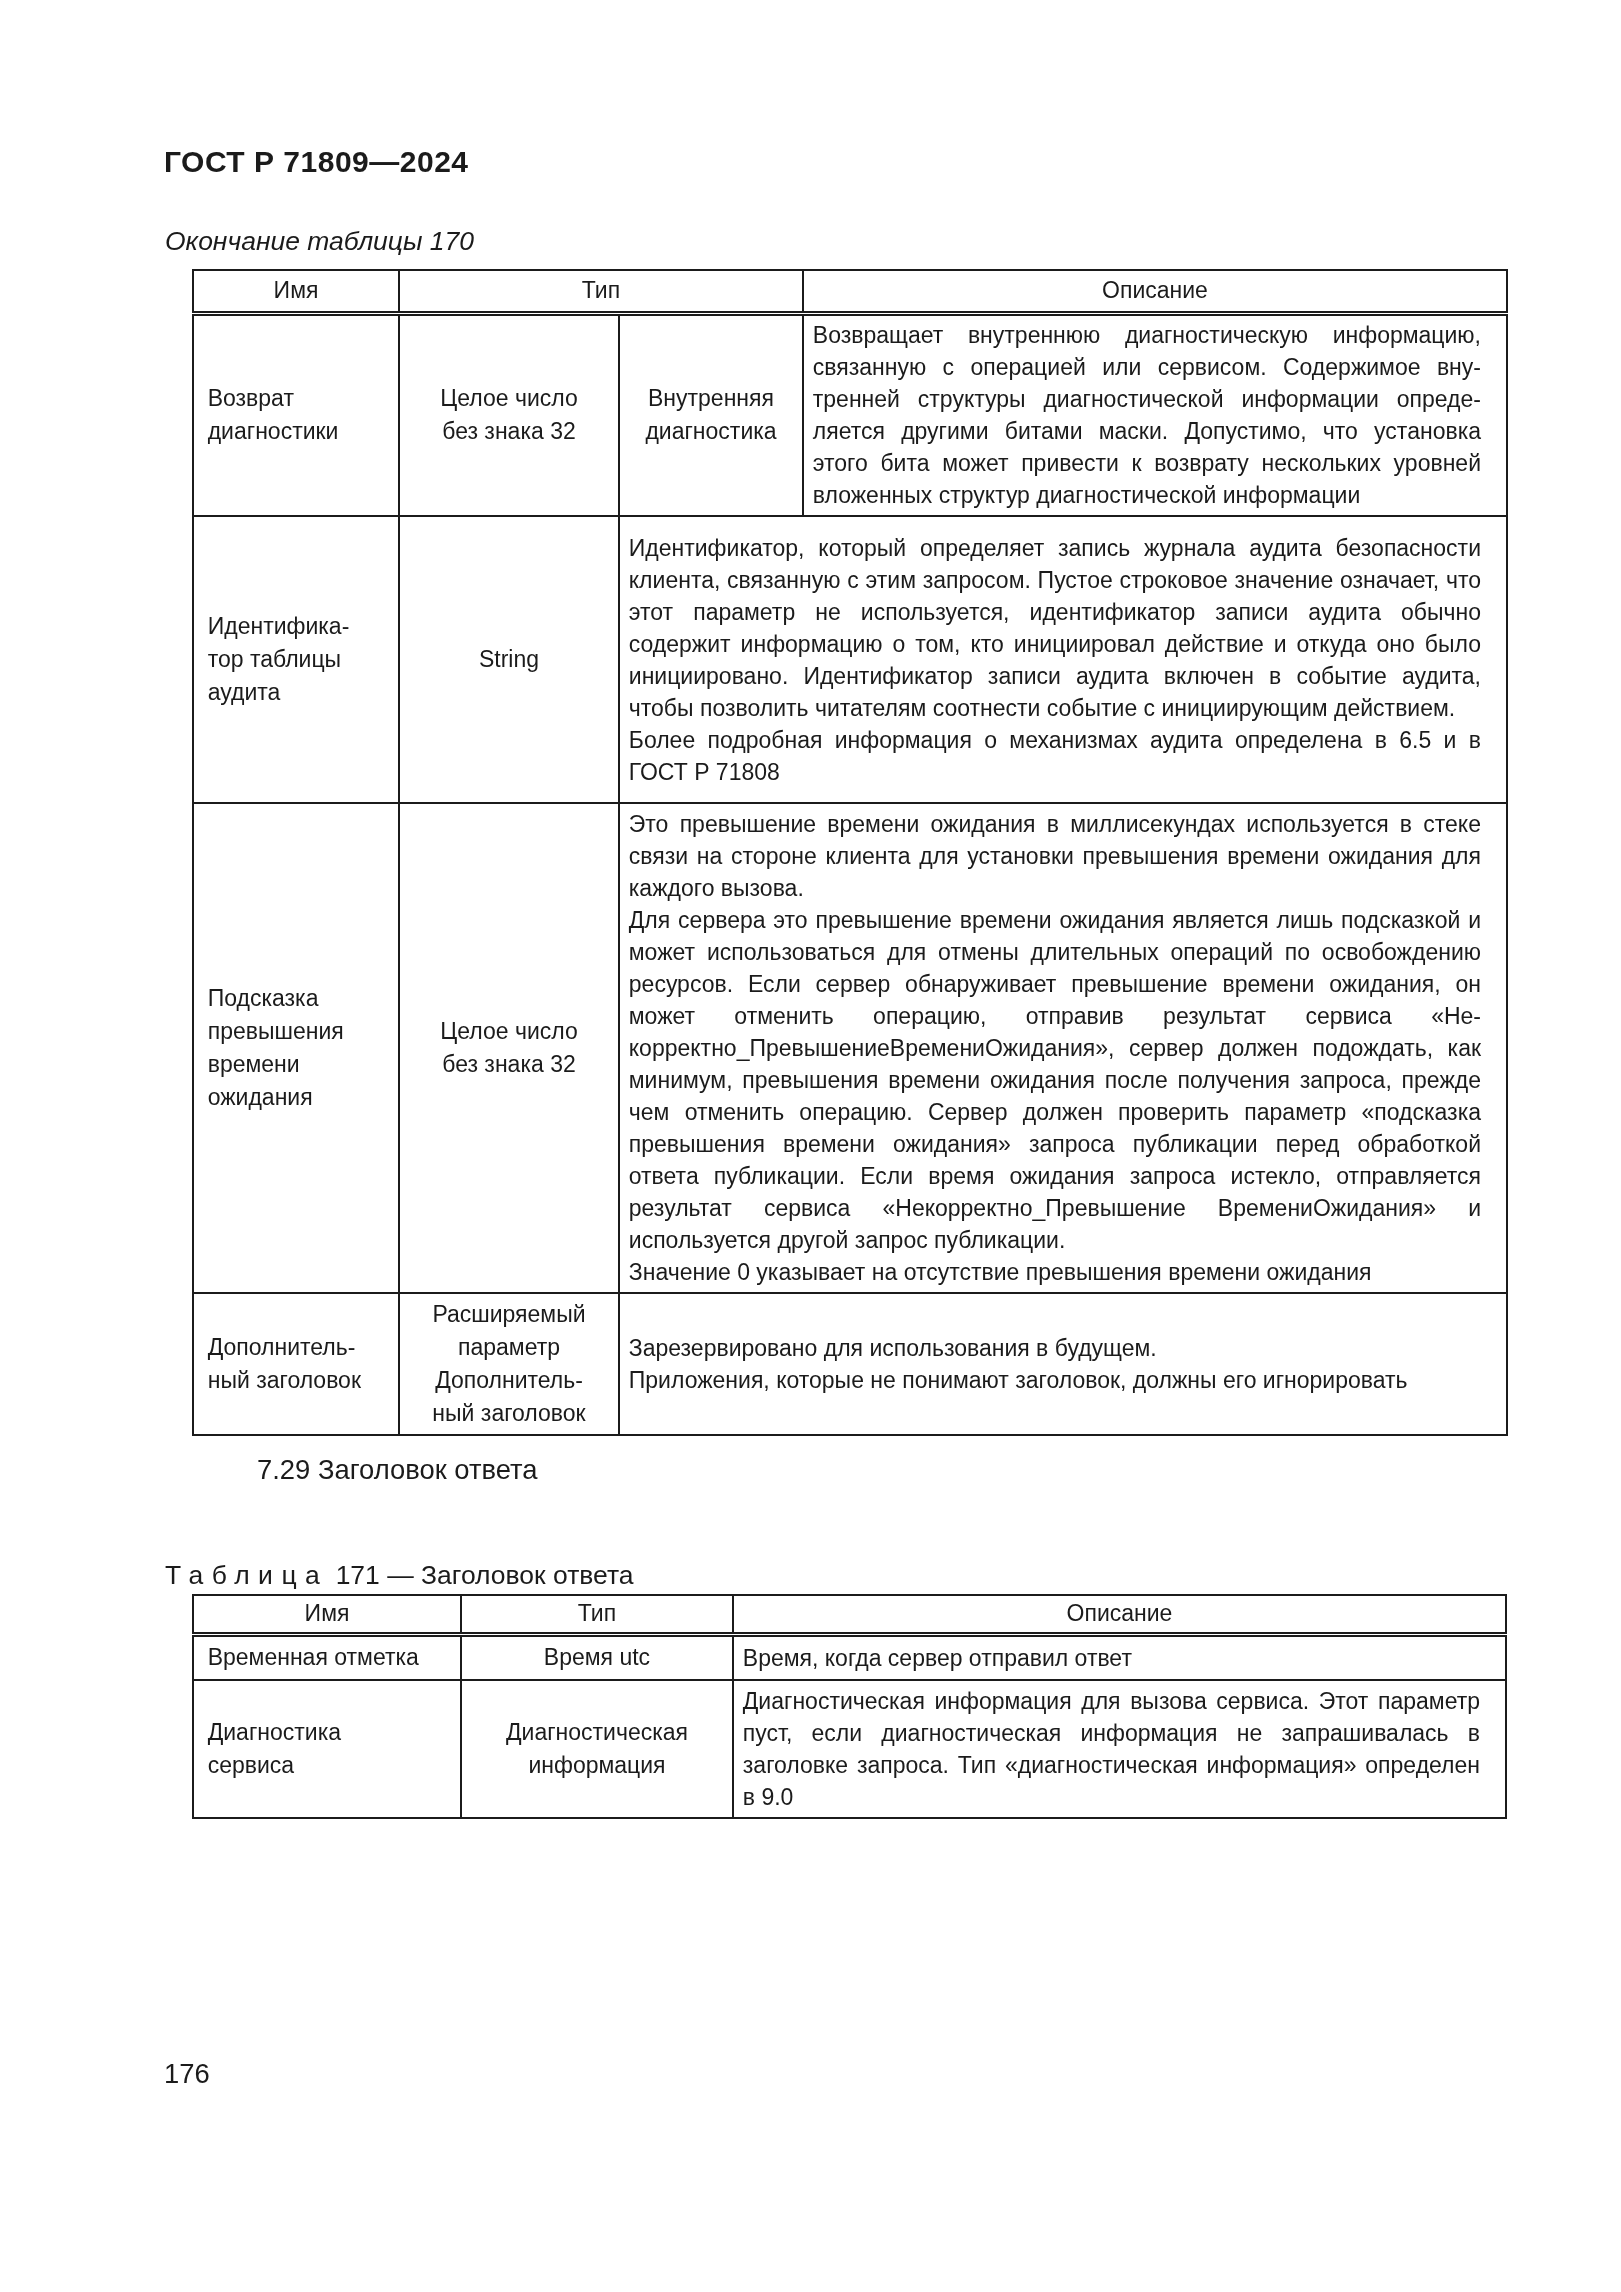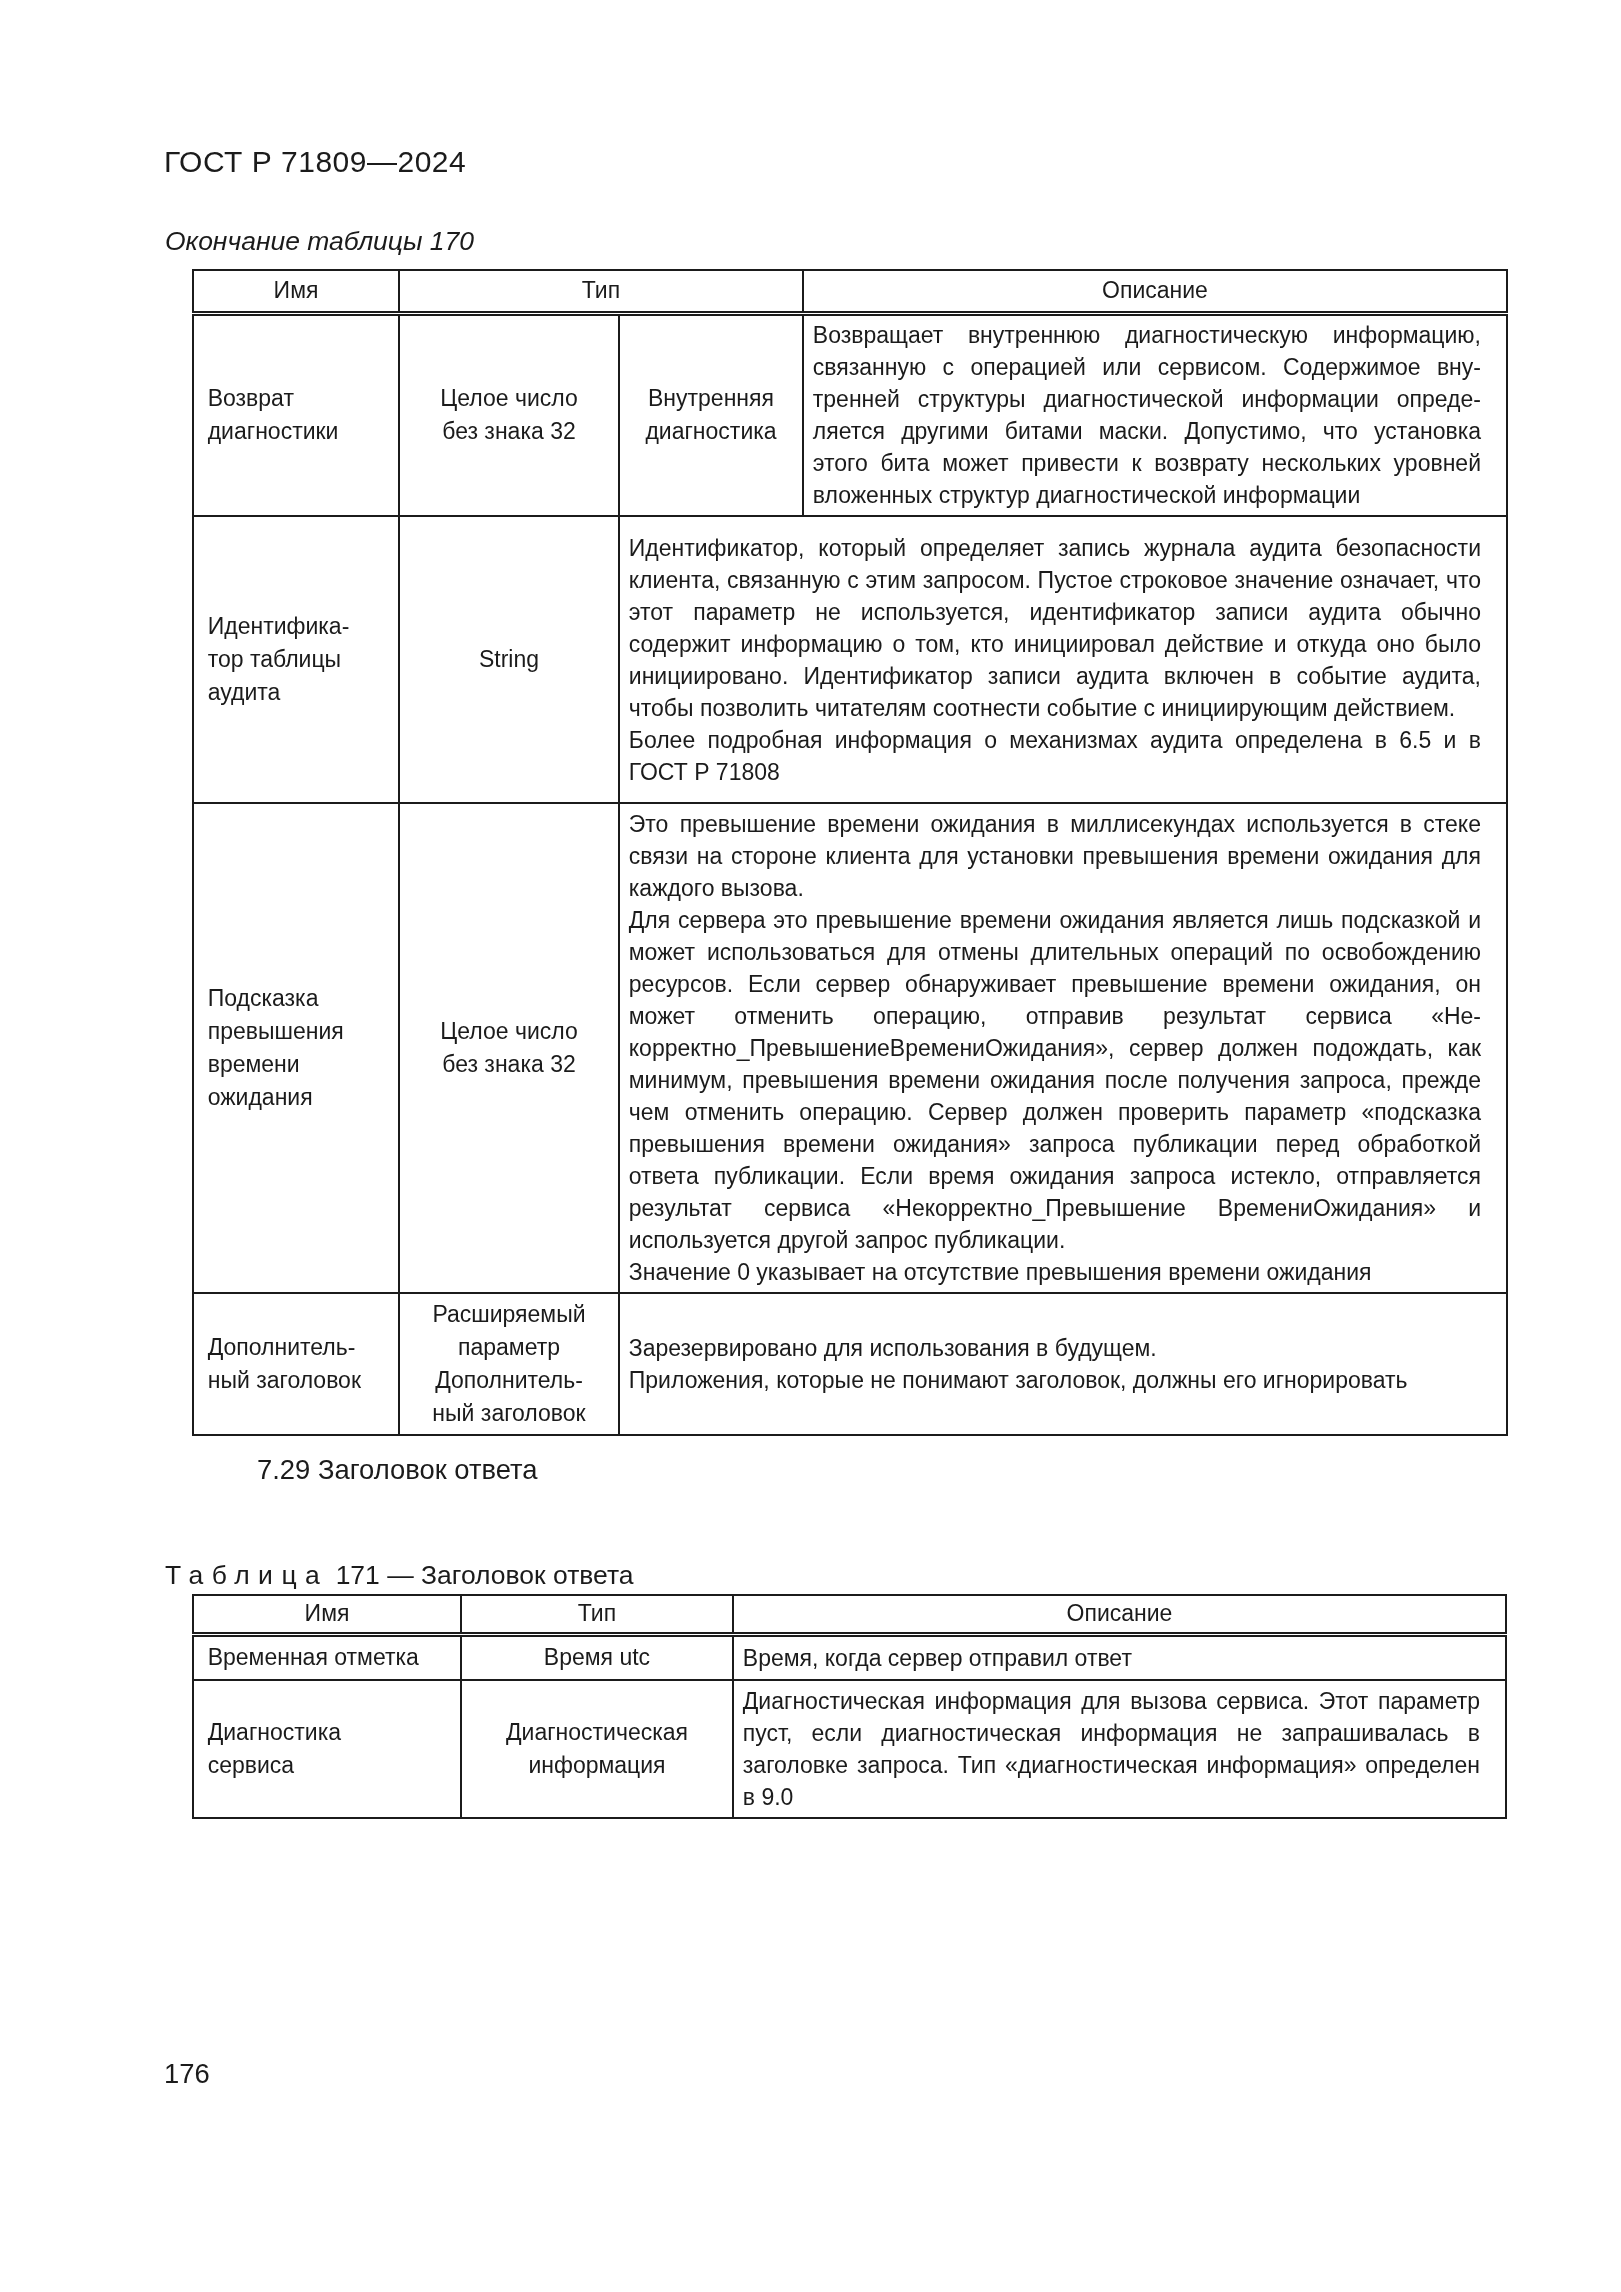--- a/index.html
+++ b/index.html
@@ -7,21 +7,21 @@
     position:relative;
     width:1621px;height:2293px;
     margin:0 auto;
     background:#ffffff;
     color:#1b1b1b;
     font-family:"Liberation Sans", sans-serif;
     overflow:hidden;
   }
   .doc-header{
     position:absolute;left:164px;top:145px;
-    font-size:30px;font-weight:normal;letter-spacing:0.5px;
+    font-size:30px;font-weight:bold;letter-spacing:0.5px;
   }
   .table-continuation{
     position:absolute;left:165px;top:226px;
     font-size:26.5px;font-style:italic;
   }
   table{
     border-collapse:collapse;
     table-layout:fixed;
     position:absolute;left:192px;
     width:1313px;

